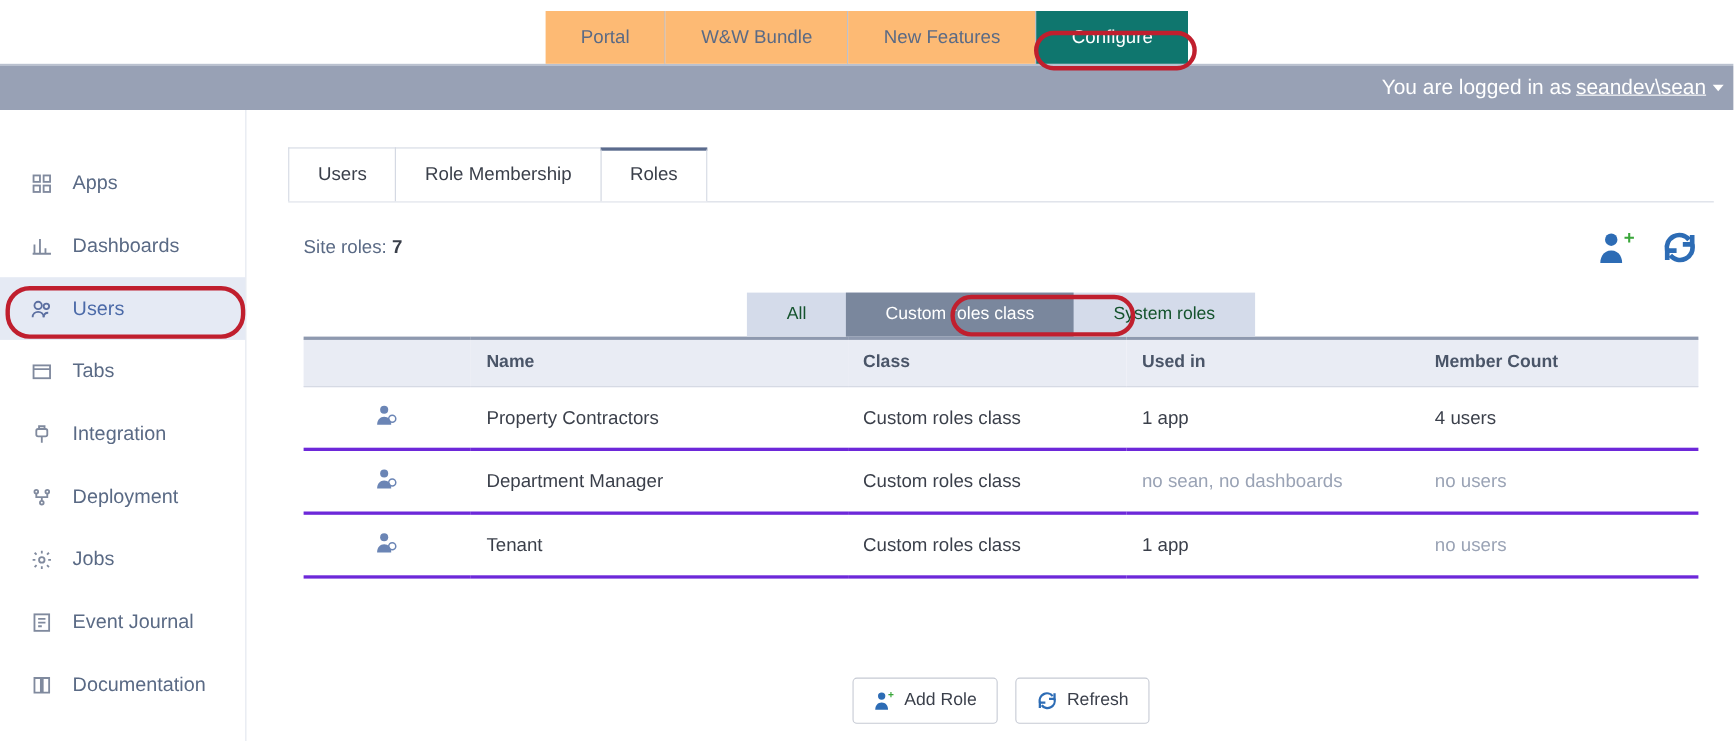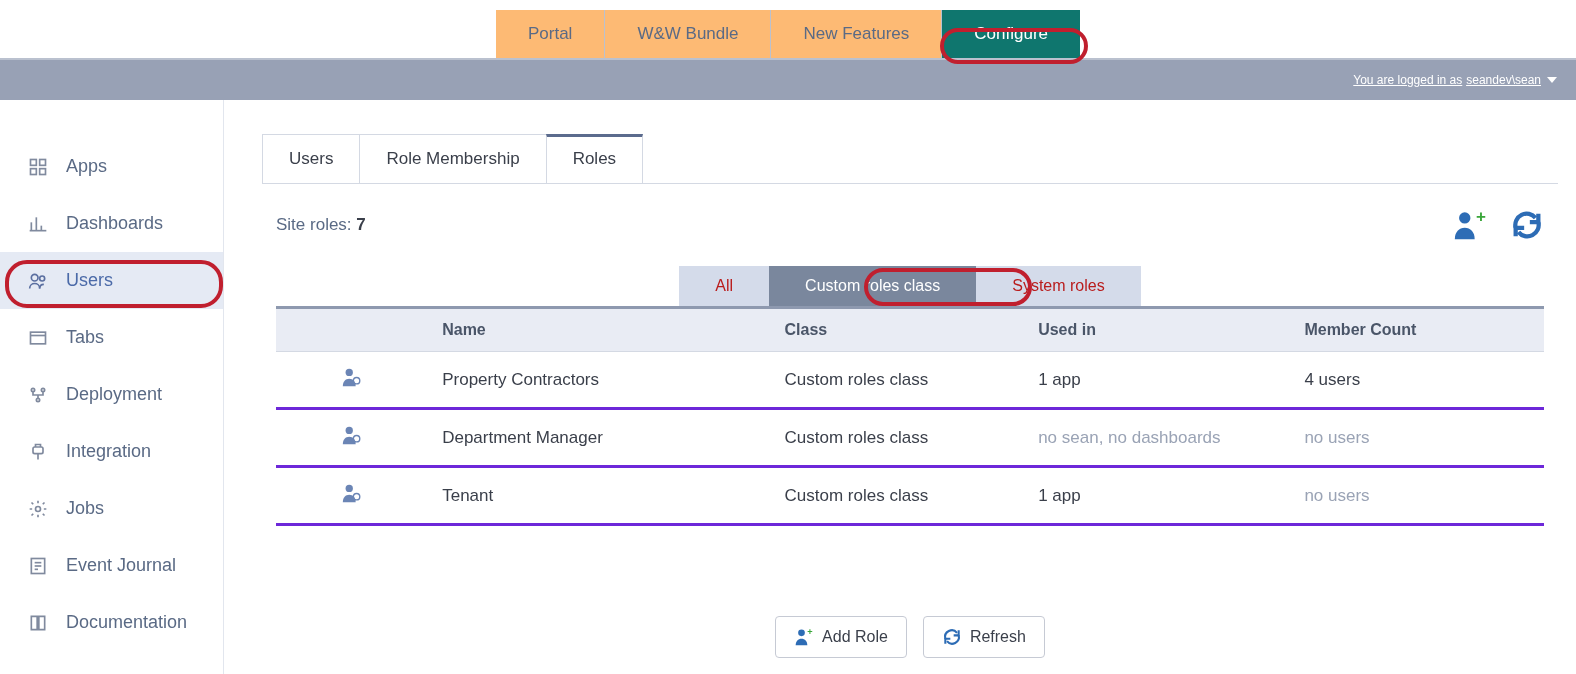--- a/index.html
+++ b/index.html
@@ -11,21 +11,21 @@
 .topnav-tab.active { background: #0f766e; color: #fff; }
 .topnav-tab:last-child { border-right: none; }
 
 
 .highlight-box { border: 4px solid #c01f2e; border-radius: 22px; position: absolute; pointer-events: none; }
 .hb1 { top: 28px; left: 940px; width: 148px; height: 36px; }
 .hb2 { top: 260px; left: 5px; width: 218px; height: 48px; }
 .hb3 { top: 268px; left: 864px; width: 168px; height: 38px; }
 
 
-.userbar { background: #98a1b5; color: #fff; height: 40px; display: flex; justify-content: flex-end; align-items: center; padding-right: 19px; font-size: 12px; text-decoration: underline; }
+.userbar { background: #98a1b5; color: #fff; height: 40px; display: flex; justify-content: flex-end; align-items: center; padding-right: 9px; font-size: 19px; }
 .userbar a { color: #fff; text-decoration: underline; margin-left: 4px; }
 .caret-down { display: inline-block; margin-left: 6px; width: 0; height: 0; border-left: 5px solid transparent; border-right: 5px solid transparent; border-top: 6px solid #fff; vertical-align: middle; }
 
 
 .container { display: flex; }
 .sidebar { width: 224px; border-right: 1px solid #e2e6ee; padding-top: 38px; }
 .content { flex: 1; padding: 34px 18px 0 38px; }
 
 
 .side-item { display: flex; align-items: center; padding: 18px 12px 18px 28px; color: #5a6a85; font-size: 18px; cursor: pointer; gap: 18px; }
@@ -43,21 +43,21 @@
 .card { padding: 24px 14px; }
 .card-header { display: flex; justify-content: space-between; align-items: center; padding-bottom: 24px; }
 .site-roles { font-size: 17px; color: #5a6a85; }
 .site-roles b { color: #3a3f4a; }
 .header-icons { display: flex; gap: 24px; align-items: center; }
 .hicon { width: 34px; height: 34px; cursor: pointer; }
 
 
 .filter-row { display: flex; justify-content: center; }
 .filter-tabs { display: flex; background: #d4dbea; }
-.filter-tab { padding: 11px 36px; color: #b91c1c; font-size: 16px; cursor: pointer; }
+.filter-tab { padding: 11px 36px; color: #14532d; font-size: 16px; cursor: pointer; }
 .filter-tab.active { background: #7a879d; color: #fff; }
 
 
 .table { width: 100%; border-collapse: collapse; border-top: 3px solid #8e99af; }
 .table th { text-align: left; background: #e9ecf4; padding: 12px 14px; font-size: 16px; color: #4a5568; font-weight: bold; border-bottom: 1px solid #d4d9e3; }
 .table td { padding: 14px 14px; border-bottom: 3px solid #6d28d9; font-size: 17px; color: #3a3f4a; }
 .table td.dim { color: #9aa3b5; }
 .name-col { width: 27%; }
 .class-col { width: 20%; }
 .used-col { width: 21%; }
@@ -128,37 +128,37 @@
         <svg viewBox="0 0 24 24" fill="none" stroke="#808a9e" stroke-width="2">
             <rect x="3" y="5" width="18" height="14"></rect>
             <line x1="3" y1="9" x2="21" y2="9"></line>
           </svg>
       </span>
       <span>Tabs</span>
     </div>
     <div class="side-item">
       <span class="side-icon">
         <svg viewBox="0 0 24 24" fill="none" stroke="#808a9e" stroke-width="2">
+            <path d="M9 6V3h6v3"></path>
+            <rect x="6" y="6" width="12" height="8" rx="2"></rect>
+            <line x1="12" y1="14" x2="12" y2="21"></line>
+          </svg>
+      </span>
+      <span>Integration</span>
+    </div>
+    <div class="side-item">
+      <span class="side-icon">
+        <svg viewBox="0 0 24 24" fill="none" stroke="#808a9e" stroke-width="2">
             <circle cx="6" cy="6" r="2"></circle>
             <circle cx="18" cy="6" r="2"></circle>
             <circle cx="12" cy="18" r="2"></circle>
             <path d="M6 8v4h12V8M12 12v4"></path>
           </svg>
       </span>
       <span>Deployment</span>
-    </div>
-    <div class="side-item">
-      <span class="side-icon">
-        <svg viewBox="0 0 24 24" fill="none" stroke="#808a9e" stroke-width="2">
-            <path d="M9 6V3h6v3"></path>
-            <rect x="6" y="6" width="12" height="8" rx="2"></rect>
-            <line x1="12" y1="14" x2="12" y2="21"></line>
-          </svg>
-      </span>
-      <span>Integration</span>
     </div>
     <div class="side-item">
       <span class="side-icon">
         <svg viewBox="0 0 24 24" fill="none" stroke="#808a9e" stroke-width="2">
             <circle cx="12" cy="12" r="3"></circle>
             <path d="M12 2v3M12 19v3M4.2 4.2l2.1 2.1M17.7 17.7l2.1 2.1M2 12h3M19 12h3M4.2 19.8l2.1-2.1M17.7 6.3l2.1-2.1"></path>
           </svg>
       </span>
       <span>Jobs</span>
     </div>

